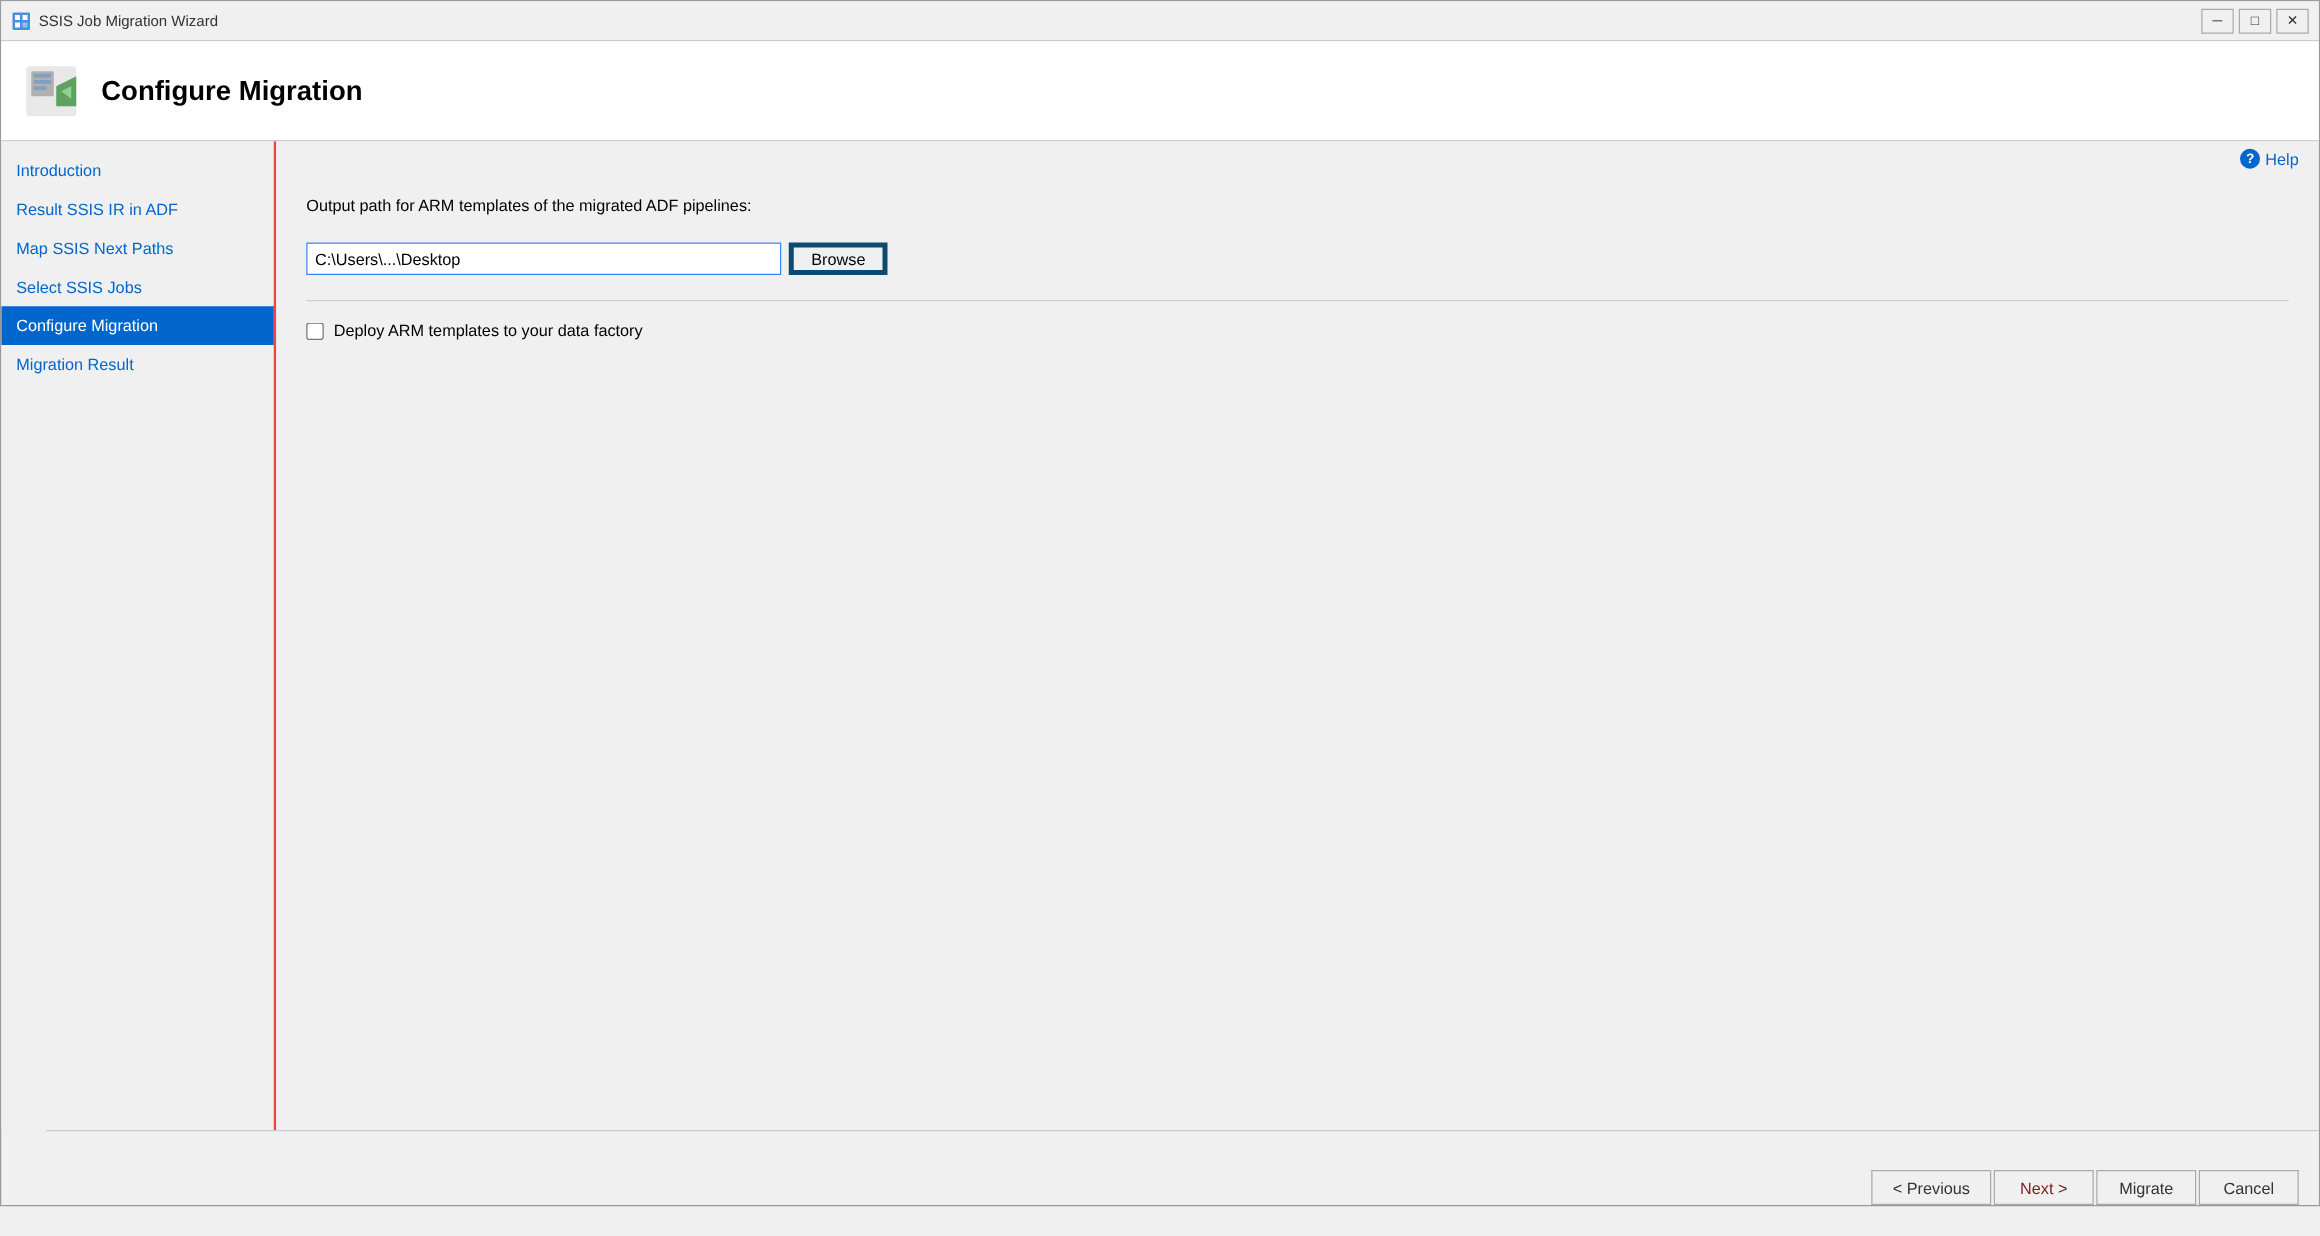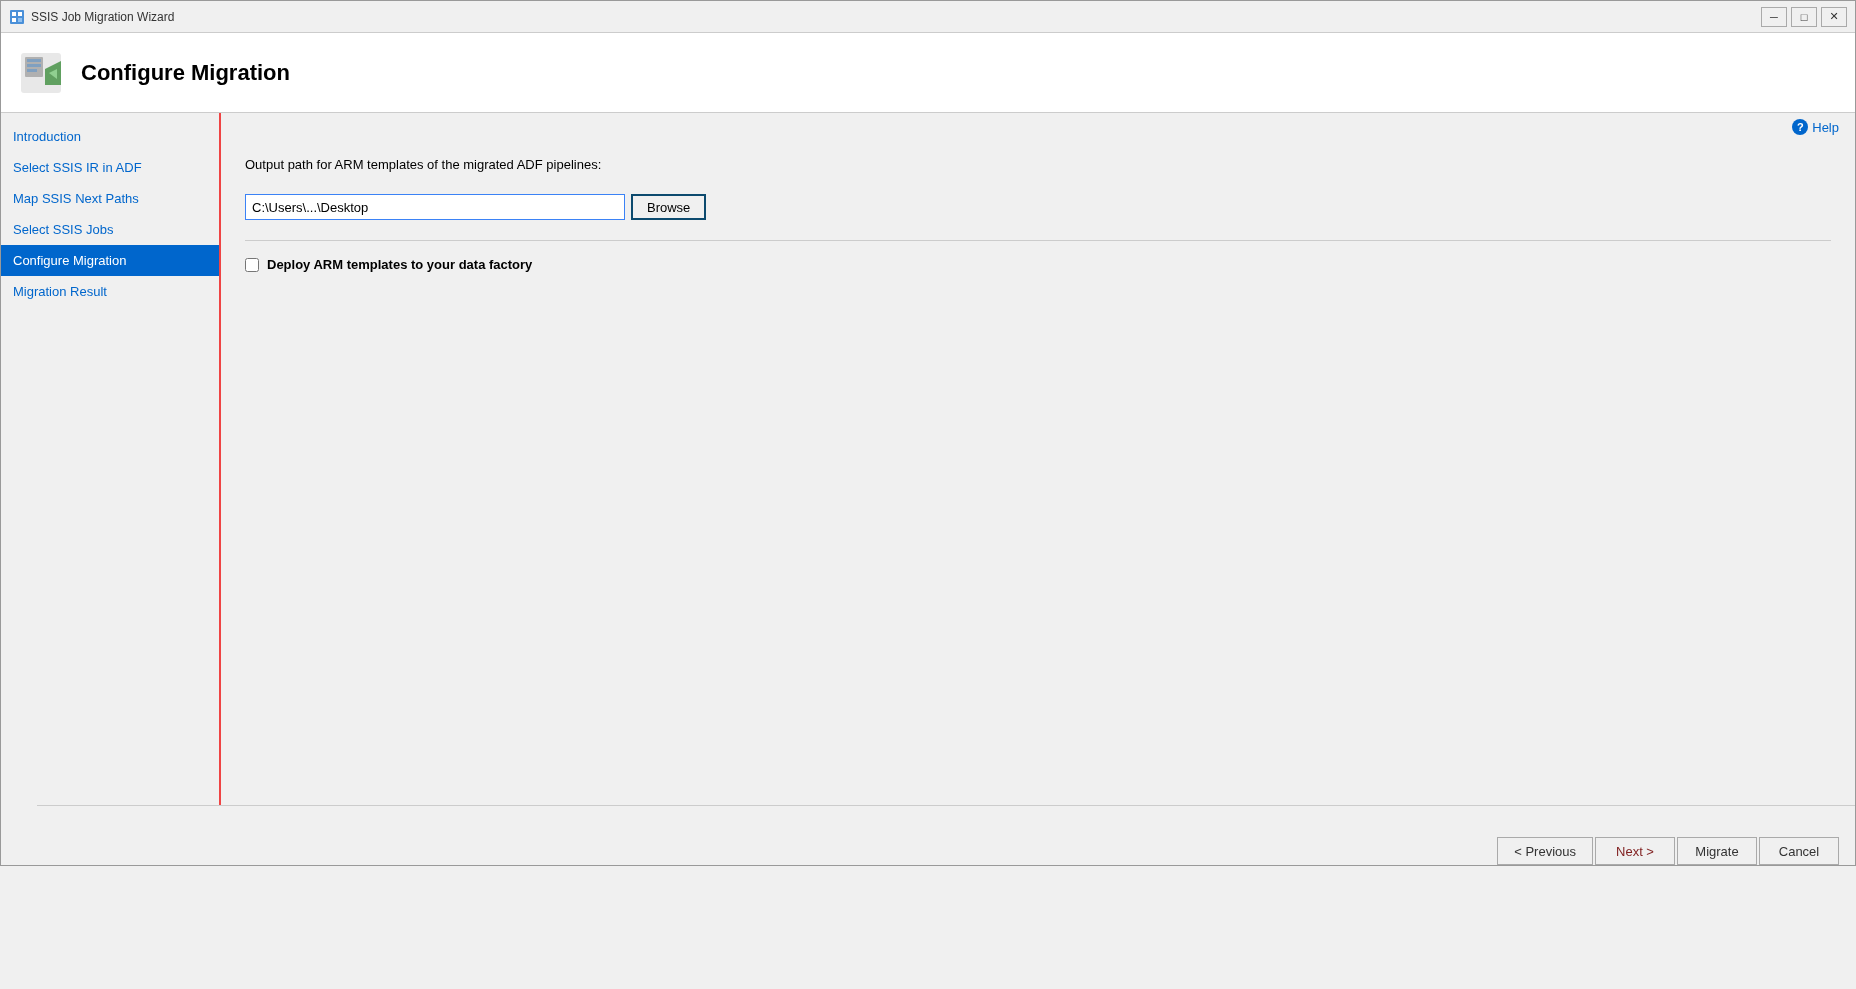--- a/index.html
+++ b/index.html
@@ -6,21 +6,21 @@
     body {
       font-family: 'Segoe UI', Tahoma, Geneva, Verdana, sans-serif;
       font-size: 13px;
       background: #f0f0f0;
       width: 1856px;
       height: 989px;
       overflow: hidden;
     }
     .window {
       width: 1856px;
-      height: 866px;
+      height: 965px;
       background: #f0f0f0;
       border: 1px solid #999;
       display: flex;
       flex-direction: column;
     }
     .title-bar {
       height: 32px;
       background: #f0f0f0;
       display: flex;
       align-items: center;
@@ -162,21 +162,21 @@
       height: 26px;
       border: 1px solid #3b82f6;
       padding: 2px 6px;
       font-size: 13px;
       background: white;
     }
     .browse-btn {
       height: 26px;
       padding: 0 14px;
       background: #f0f0f0;
-      border: 2px solid #0c4a6e;
+      border: 4px solid #0c4a6e;
       cursor: pointer;
       font-size: 13px;
     }
     .divider {
       border: none;
       border-top: 1px solid #ccc;
       margin-bottom: 16px;
     }
     .checkbox-row {
       display: flex;
@@ -184,21 +184,20 @@
       gap: 8px;
     }
     .checkbox-row input[type="checkbox"] {
       width: 14px;
       height: 14px;
       cursor: pointer;
     }
     .checkbox-label {
       font-size: 13px;
       color: #000;
-      font-weight: bold;
     }
     .footer {
       height: 60px;
       background: #f0f0f0;
       border-top: 1px solid #ccc;
       display: flex;
       align-items: flex-end;
       justify-content: flex-end;
       padding: 0 16px;
       gap: 2px;
@@ -256,21 +255,21 @@
     <span class="header-title">Configure Migration</span>
   </div>
 
   <div class="content-area">
 
     <div class="sidebar">
       <div class="sidebar-item">
         <span>Introduction</span>
       </div>
       <div class="sidebar-item">
-        <span>Select SSIS IR in ADF</span>
+        <span>Result SSIS IR in ADF</span>
       </div>
       <div class="sidebar-item">
         <span>Map SSIS Next Paths</span>
       </div>
       <div class="sidebar-item">
         <span>Select SSIS Jobs</span>
       </div>
       <div class="sidebar-item active">
         <span>Configure Migration</span>
       </div>

